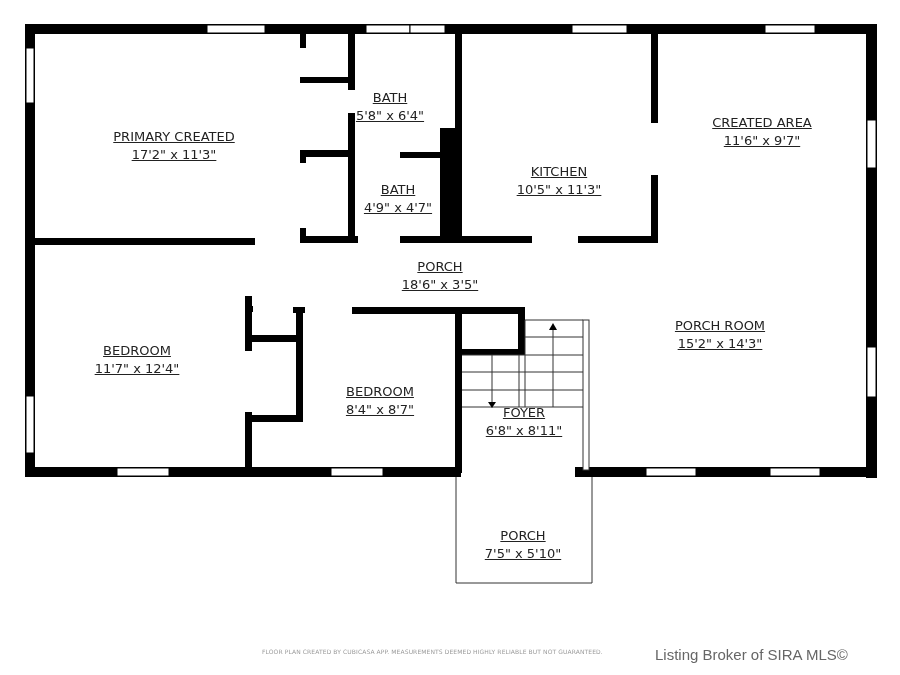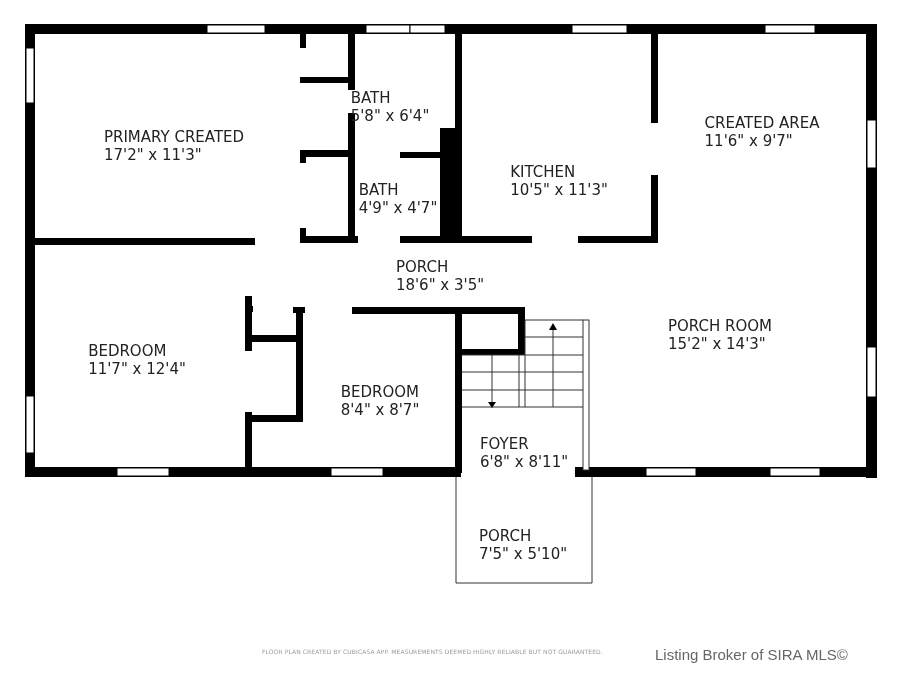--- a/index.html
+++ b/index.html
@@ -1,18 +1,18 @@
 <!DOCTYPE html>
 <html><head>
 <meta charset="utf-8">
 <style>
   html, body { margin: 0; padding: 0; background: #ffffff; }
   body { width: 900px; height: 675px; position: relative; overflow: hidden; font-family: "DejaVu Sans", sans-serif; }
   svg.plan { position: absolute; left: 0; top: 0; }
-  .room-label { position: absolute; transform: translate(-50%, -50%); text-align: left; color: #222; font-family: "DejaVu Sans", sans-serif; font-size: 15px; line-height: 18px; white-space: nowrap; }
+  .room-label { position: absolute; transform: translate(-50%, -50%); text-align: center; color: #222; font-family: "DejaVu Sans", sans-serif; font-size: 13px; line-height: 18px; white-space: nowrap; text-decoration: underline; }
   .room-label .name, .room-label .dim { display: block; }
   .footer-note { position: absolute; left: 262px; top: 648px; font-family: "DejaVu Sans", sans-serif; font-size: 6px; color: #9a9a9a; letter-spacing: 0.1px; white-space: nowrap; }
   .watermark { position: absolute; left: 655px; top: 646px; font-family: "Liberation Sans", sans-serif; font-size: 15px; color: #666; white-space: nowrap; }
 </style>
 </head>
 <body>
 
 <svg class="plan" width="900" height="675" viewBox="0 0 900 675" xmlns="http://www.w3.org/2000/svg">
   <g fill="#000">
 
@@ -136,21 +136,21 @@
   <span class="dim">11'7" x 12'4"</span>
 </div>
 <div class="room-label" style="left:380px; top:401px;">
   <span class="name">BEDROOM</span>
   <span class="dim">8'4" x 8'7"</span>
 </div>
 <div class="room-label" style="left:720px; top:335px;">
   <span class="name">PORCH ROOM</span>
   <span class="dim">15'2" x 14'3"</span>
 </div>
-<div class="room-label" style="left:524px; top:453px;">
+<div class="room-label" style="left:524px; top:422px;">
   <span class="name">FOYER</span>
   <span class="dim">6'8" x 8'11"</span>
 </div>
 <div class="room-label" style="left:523px; top:537px;margin-top:8px;">
   <span class="name">PORCH</span>
   <span class="dim">7'5" x 5'10"</span>
 </div>
 
 <div class="footer-note">FLOOR PLAN CREATED BY CUBICASA APP. MEASUREMENTS DEEMED HIGHLY RELIABLE BUT NOT GUARANTEED.</div>
 <div class="watermark">Listing Broker of SIRA MLS©</div>

